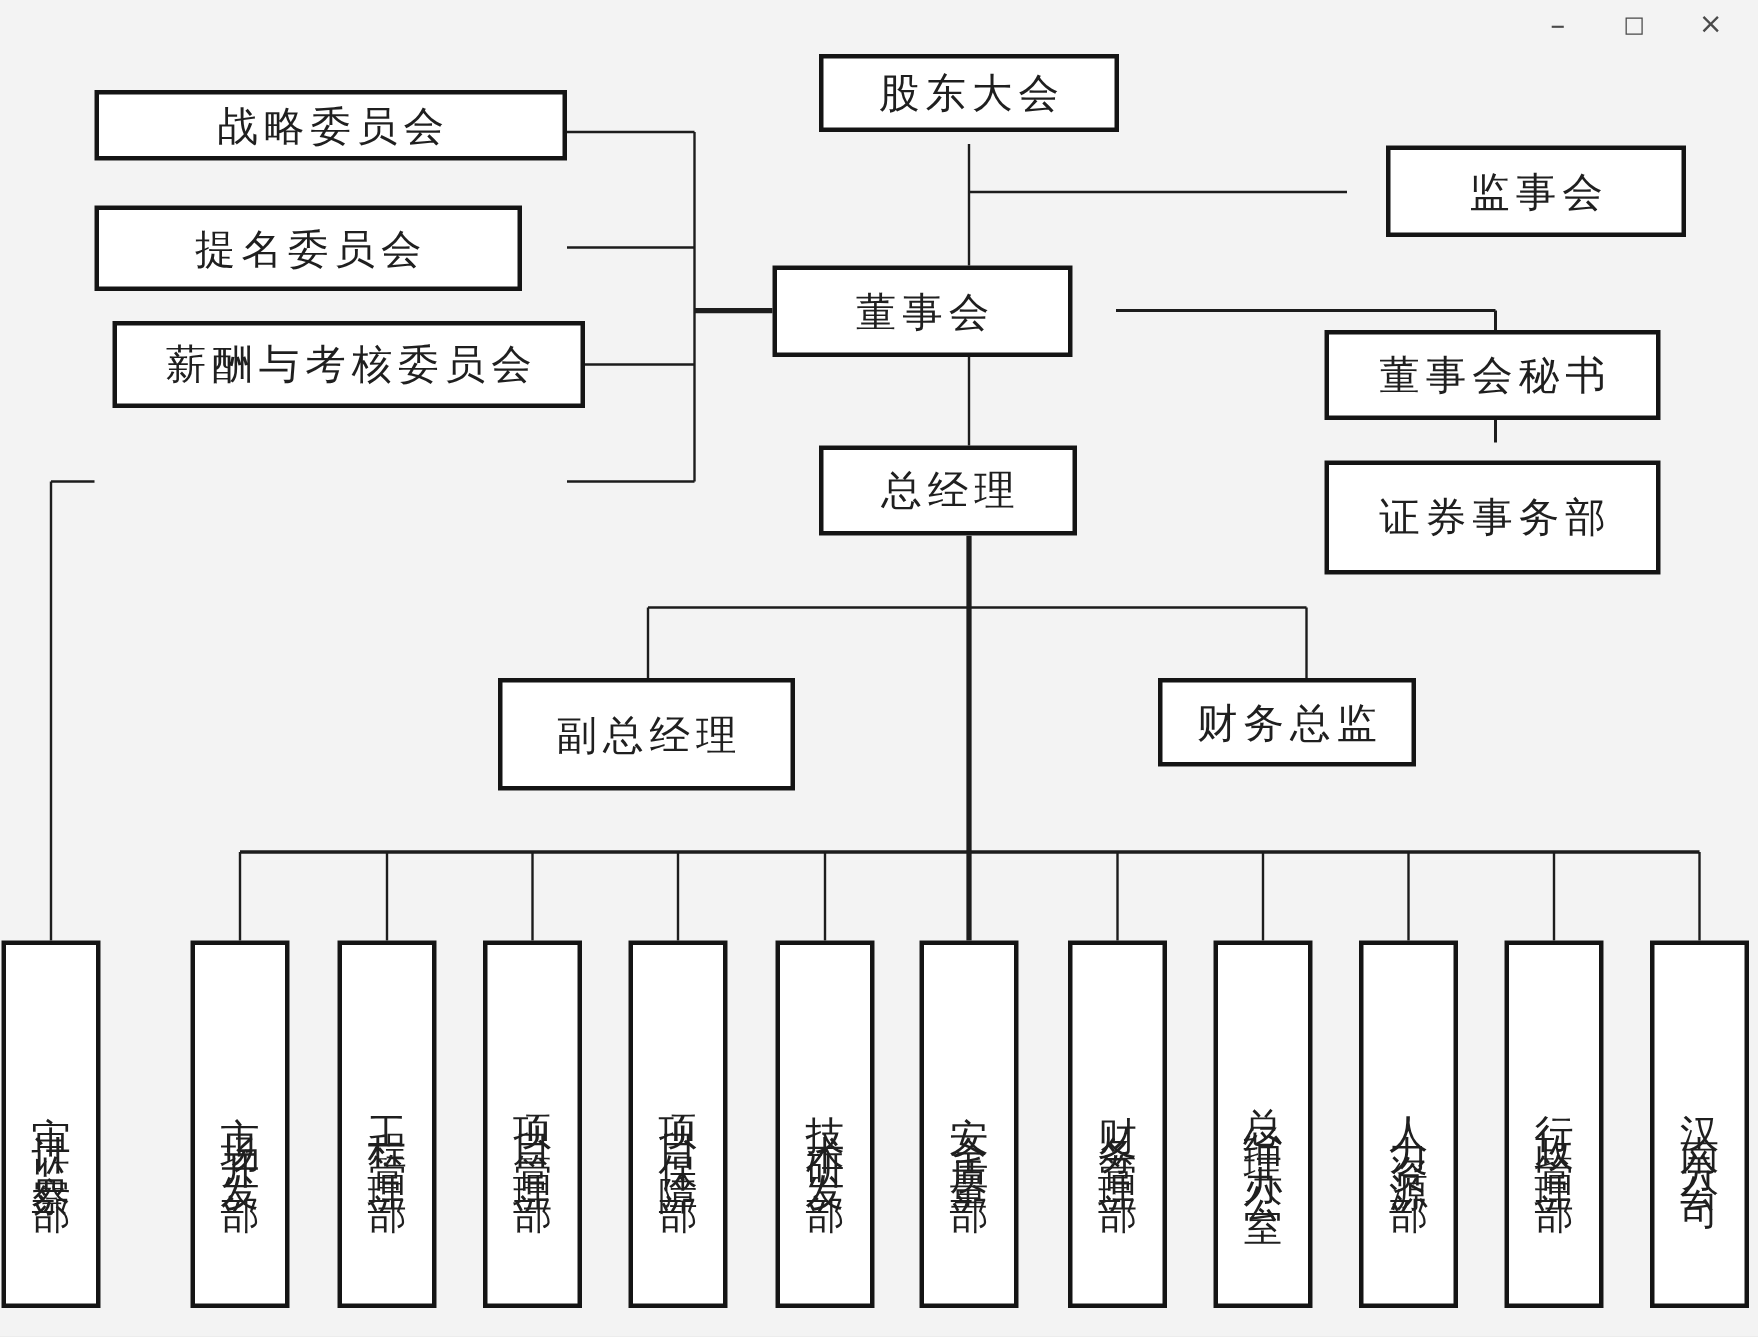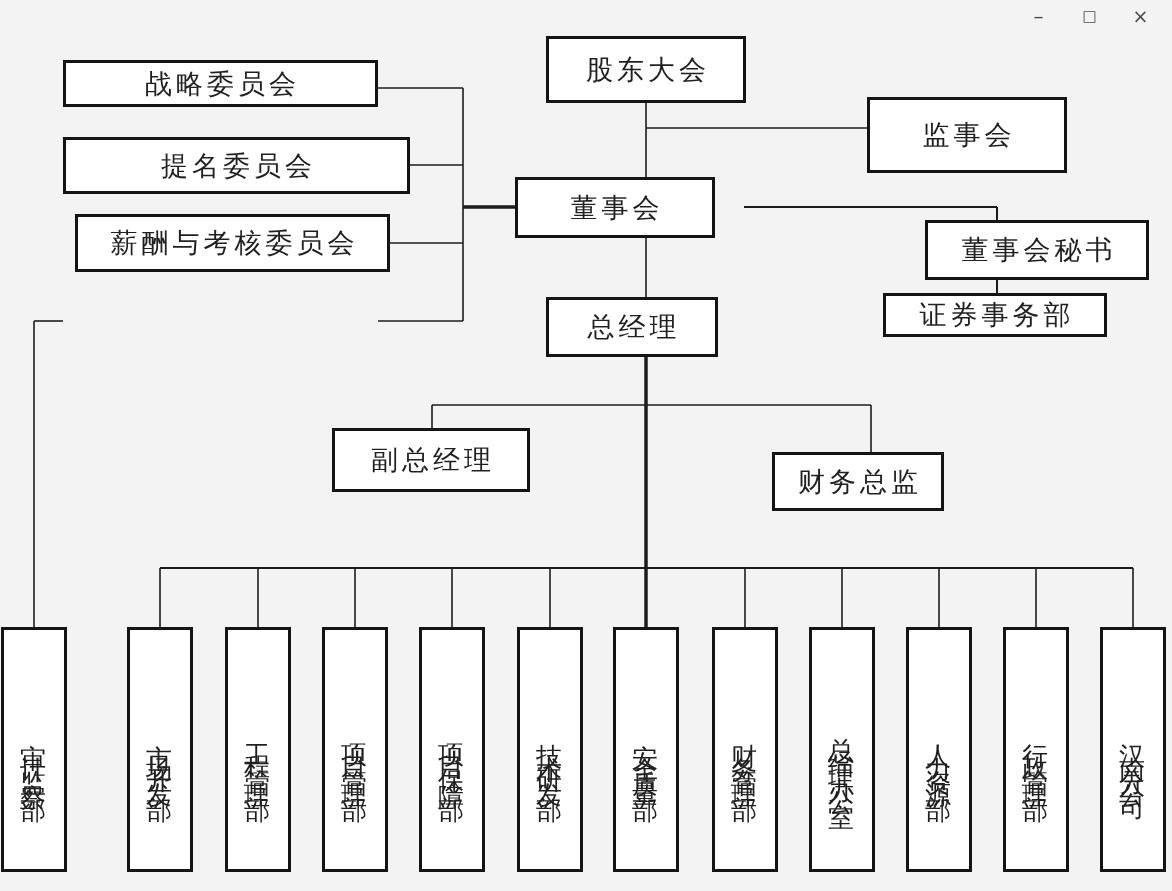--- a/index.html
+++ b/index.html
@@ -99,52 +99,52 @@
     <path d="M355,568 V629" stroke-width="1.6"></path>
     <path d="M452,568 V629" stroke-width="1.6"></path>
     <path d="M550,568 V629" stroke-width="1.6"></path>
     <path d="M745,568 V629" stroke-width="1.6"></path>
     <path d="M842,568 V629" stroke-width="1.6"></path>
     <path d="M939,568 V629" stroke-width="1.6"></path>
     <path d="M1036,568 V629" stroke-width="1.6"></path>
     <path d="M1133,568 V629" stroke-width="1.6"></path>
   </svg>
 
-  <div class="node" style="left:546px;top:36px;width:200px;height:67px">
+  <div class="node" style="left:546px;top:36px;width:200px;height:52px">
     <span class="lbl">股东大会</span>
   </div>
 
   <div class="node" style="left:63px;top:60px;width:315px;height:47px">
     <span class="lbl">战略委员会</span>
   </div>
-  <div class="node" style="left:63px;top:137px;width:347px;height:57px">
+  <div class="node" style="left:63px;top:137px;width:285px;height:57px">
     <span class="lbl">提名委员会</span>
   </div>
   <div class="node" style="left:75px;top:214px;width:315px;height:58px">
     <span class="lbl">薪酬与考核委员会</span>
   </div>
 
-  <div class="node" style="left:867px;top:97px;width:200px;height:76px">
+  <div class="node" style="left:924px;top:97px;width:200px;height:61px">
     <span class="lbl">监事会</span>
   </div>
-  <div class="node" style="left:925px;top:220px;width:224px;height:60px">
+  <div class="node" style="left:883px;top:220px;width:224px;height:60px">
     <span class="lbl">董事会秘书</span>
   </div>
-  <div class="node" style="left:883px;top:293px;width:224px;height:44px">
+  <div class="node" style="left:883px;top:307px;width:224px;height:76px">
     <span class="lbl">证券事务部</span>
   </div>
 
   <div class="node" style="left:515px;top:177px;width:200px;height:61px">
     <span class="lbl">董事会</span>
   </div>
   <div class="node" style="left:546px;top:297px;width:172px;height:60px">
     <span class="lbl">总经理</span>
   </div>
 
-  <div class="node" style="left:332px;top:428px;width:198px;height:64px">
+  <div class="node" style="left:332px;top:452px;width:198px;height:75px">
     <span class="lbl">副总经理</span>
   </div>
   <div class="node" style="left:772px;top:452px;width:172px;height:59px">
     <span class="lbl">财务总监</span>
   </div>
 
   <div class="dept" style="left:1px">
     <span class="lbl">审计监察部</span>
     </div>
   <div class="dept" style="left:127px">

